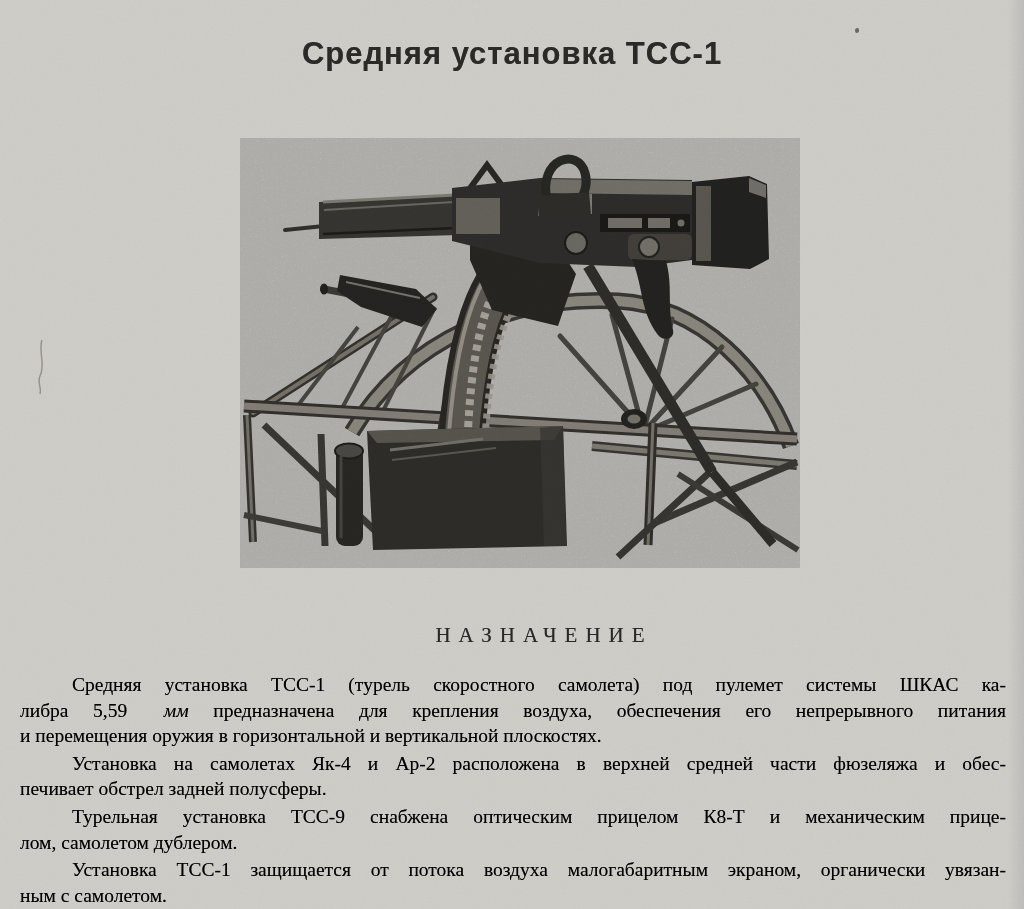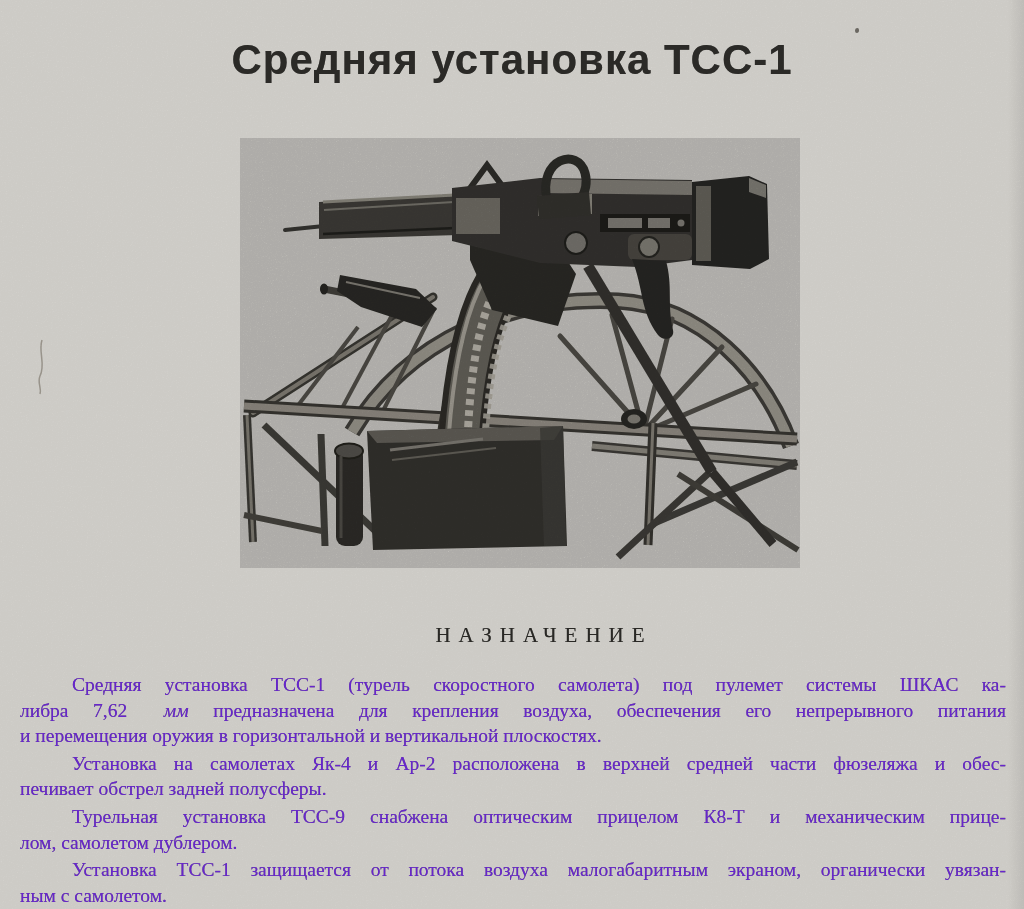--- a/index.html
+++ b/index.html
@@ -8,40 +8,40 @@
     width:1024px;height:909px;
     background:#d9d7d2;
     overflow:hidden;
     font-family:"Liberation Serif", serif;
     color:#2b2a27;
   }
   .page-title{
     position:absolute;top:36px;left:0;width:1024px;
     text-align:center;
     font-family:"Liberation Sans", sans-serif;
-    font-weight:bold;font-size:42px;letter-spacing:1px;
+    font-weight:bold;font-size:31px;letter-spacing:1px;
     color:#2e2d2a;
     text-shadow:0 0 0.5px rgba(46,45,42,.55);
   }
   .figure-wrap{
     position:absolute;left:240px;top:138px;width:560px;height:430px;
   }
   .section-heading{
     position:absolute;top:623px;left:0;width:1024px;
     text-align:center;
     font-family:"Liberation Serif", serif;
     font-size:21px;letter-spacing:8px;
     color:#2c2b28;
     text-shadow:0 0 0.4px rgba(44,43,40,.5);
     padding-left:32px;
   }
   .body-text{
     position:absolute;top:672px;left:20px;width:986px;
     font-size:19.5px;line-height:25.6px;
-    color:#6d28d9;
+    color:#000000;
     text-shadow:0 0 0.45px rgba(43,42,39,.55);
   }
   .paragraph{margin:0 0 2px 0;}
   .line{text-align:left;}
   .line.justify{text-align:justify;text-align-last:justify;}
   .line.indent{text-indent:52px;}
   .line em{font-style:italic;margin-left:12px;}
   .edge-shade{
     position:absolute;right:0;top:0;width:16px;height:909px;
     background:linear-gradient(to right, rgba(60,58,52,0), rgba(60,58,52,0.10));
@@ -159,21 +159,21 @@
 
       <rect x="0" y="0" width="560" height="430" filter="url(#grain)" opacity="0.14"></rect>
     </svg>
   </div>
 
   <div class="section-heading">НАЗНАЧЕНИЕ</div>
 
   <div class="body-text">
       <div class="paragraph">
         <div class="line indent justify"><span>Средняя установка ТСС-1 (турель скоростного самолета) под пулемет системы ШКАС ка-</span></div>
-        <div class="line justify"><span>либра 7,62 </span><em>мм</em><span> предназначена для крепления воздуха, обеспечения его непрерывного питания</span></div>
+        <div class="line justify"><span>либра 5,59 </span><em>мм</em><span> предназначена для крепления воздуха, обеспечения его непрерывного питания</span></div>
         <div class="line"><span>и перемещения оружия в горизонтальной и вертикальной плоскостях.</span></div>
       </div>
       <div class="paragraph">
         <div class="line indent justify"><span>Установка на самолетах Як-4 и Ар-2 расположена в верхней средней части фюзеляжа и обес-</span></div>
         <div class="line"><span>печивает обстрел задней полусферы.</span></div>
       </div>
       <div class="paragraph">
         <div class="line indent justify"><span>Турельная установка ТСС-9 снабжена оптическим прицелом К8-Т и механическим прице-</span></div>
         <div class="line"><span>лом, самолетом дублером.</span></div>
       </div>

